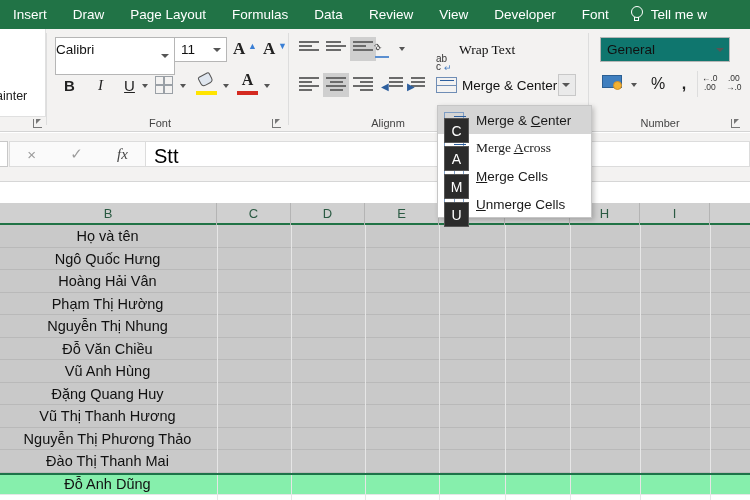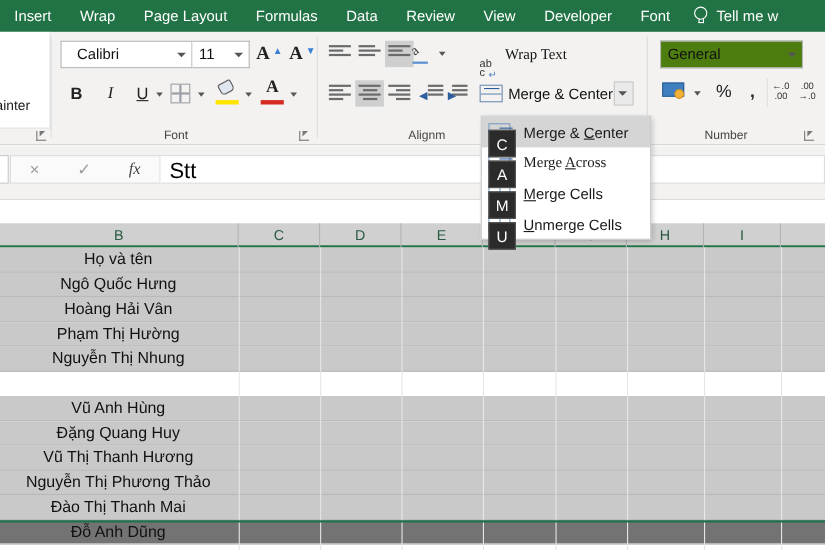--- a/index.html
+++ b/index.html
@@ -60,23 +60,23 @@
     position:absolute; left:-30px; top:0; width:76px; height:88px;
     background:#fff; border:1px solid #e0e0e0; border-top:none;
   }
   #painter-text {
     position:absolute; left:-4px; top:60px; font-size:12.5px; color:#222;
     white-space:nowrap;
   }
 
   
   #fontname {
-    position:absolute; left:55px; top:8px; width:120px; height:25px;
+    position:absolute; left:55px; top:8px; width:120px; height:38px;
     background:#fff; border:1px solid #b6b6b6; font-size:13.5px;
-    color:#111; padding:0 18px 0 14px; line-height:23px; white-space:nowrap;
+    color:#111; padding:0 18px 0 0; line-height:23px; white-space:nowrap;
   }
   #fontsize {
     position:absolute; left:175px; top:8px; width:52px; height:25px;
     background:#fff; border:1px solid #b6b6b6; border-left:none;
     font-size:13.5px; color:#111; padding:0 16px 0 6px; line-height:23px;
   }
   .caret {
     position:absolute; right:5px; top:50%; margin-top:-2px;
     width:0; height:0; border-left:4px solid transparent;
     border-right:4px solid transparent; border-top:4.5px solid #555;
@@ -184,21 +184,21 @@
     white-space:nowrap;
   }
   #merge-split {
     position:absolute; left:558px; top:45px; width:18px; height:22px;
     border:1px solid #c8c8c8; background:#eaeaea;
   }
 
   
   #numfmt {
     position:absolute; left:600px; top:8px; width:130px; height:25px;
-    background:#4d7c0f; border:1px solid #b6b6b6; font-size:13.5px;
+    background:#0f766e; border:1px solid #b6b6b6; font-size:13.5px;
     color:#111; padding:0 18px 0 6px; line-height:23px;
   }
   #cur-icon {
     position:absolute; left:602px; top:46px; width:22px; height:17px;
   }
   #cur-icon .card {
     position:absolute; left:0; top:0; width:20px; height:13px;
     background:#3f7fbf; border:1px solid #2b5f93;
   }
   #cur-icon .coin {
@@ -246,21 +246,21 @@
     background:#d0d0d0; border-bottom:2px solid #217346;
   }
   .colcell {
     position:absolute; top:0; height:22px; line-height:21px;
     text-align:center; font-size:13px; color:#2b5a43;
     border-right:1px solid #b4b4b4;
   }
   #rows { position:absolute; left:0; top:43px; width:750px; height:275px; }
   .row { position:absolute; left:0; width:750px; height:22.5px; }
   .row.sel { background:#c9c9c9; }
-  .row.unsel { background:#737373;text-decoration:underline; }
+  .row.unsel { background:#86efac;text-decoration:underline; }
   .row .rline {
     position:absolute; left:0; bottom:0; width:750px; height:1px;
     background:#b9b9b9;
   }
   .row.unsel .rline { background:#e6e6e6; }
   .namecell {
     position:absolute; left:0; top:0; width:215px; height:22.5px;
     line-height:22px; text-align:center; font-size:14.5px; color:#111;
     white-space:nowrap; overflow:hidden;
   }
@@ -309,21 +309,21 @@
     position:absolute; width:25px; height:25px; background:#2b2b2b;
     color:#fff; font-size:14px; text-align:center; line-height:25px;
     border:1px solid #555;
   }
 </style>
 </head>
 <body>
 
 <div id="ribbon-tabs">
   <div class="rtab">Insert</div>
-  <div class="rtab">Wrap</div>
+  <div class="rtab">Draw</div>
   <div class="rtab">Page Layout</div>
   <div class="rtab">Formulas</div>
   <div class="rtab">Data</div>
   <div class="rtab">Review</div>
   <div class="rtab">View</div>
   <div class="rtab">Developer</div>
   <div class="rtab">Font</div>
   <div id="tellme">
     <span class="bulb">
       <span class="b1"></span>
@@ -528,20 +528,24 @@
       <div class="row sel" style="top: 45px;">
         <div class="namecell">Hoàng Hải Vân</div>
         <div class="rline"></div>
       </div>
       <div class="row sel" style="top: 67.5px;">
         <div class="namecell">Phạm Thị Hường</div>
         <div class="rline"></div>
       </div>
       <div class="row sel" style="top: 90px;">
         <div class="namecell">Nguyễn Thị Nhung</div>
+        <div class="rline"></div>
+      </div>
+      <div class="row sel" style="top: 112.5px;">
+        <div class="namecell">Đỗ Văn Chiều</div>
         <div class="rline"></div>
       </div>
       <div class="row sel" style="top: 135px;">
         <div class="namecell">Vũ Anh Hùng</div>
         <div class="rline"></div>
       </div>
       <div class="row sel" style="top: 157.5px;">
         <div class="namecell">Đặng Quang Huy</div>
         <div class="rline"></div>
       </div>

